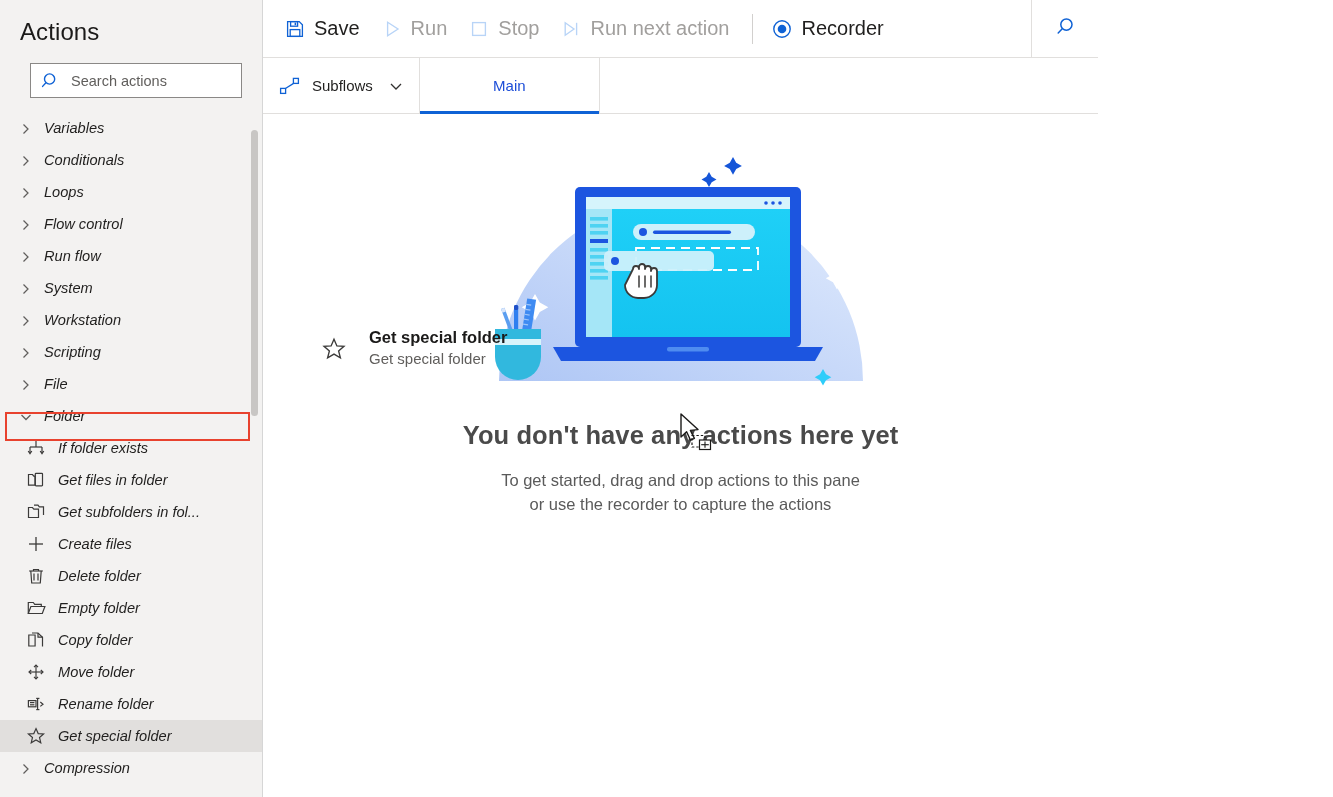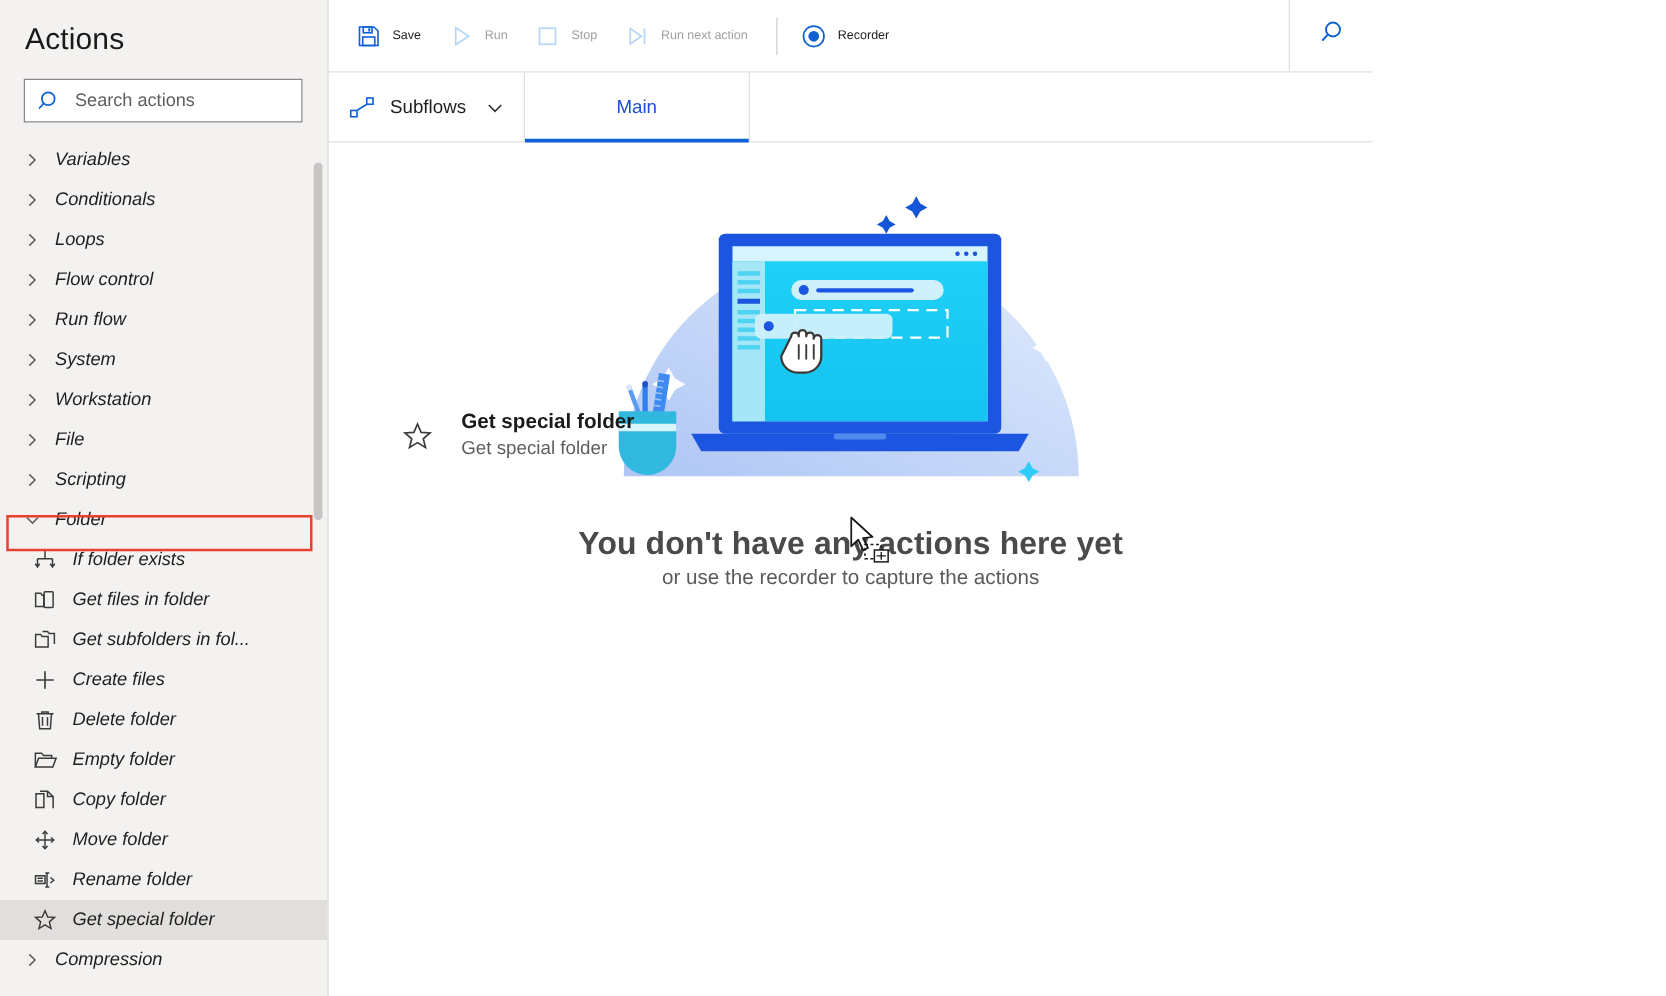--- a/index.html
+++ b/index.html
@@ -20,21 +20,21 @@
     flex: 0 0 263px;
     overflow: hidden;
   }
   .sidebar-title {
     font-size: 24px;
     color: #1b1a19;
     padding: 18px 0 0 20px;
     letter-spacing: .1px;
   }
   .search-wrap {
-    margin: 17px 20px 0 19px;
+    margin: 17px 20px 0 30px;
     height: 35px;
     background: #ffffff;
     border: 1px solid #8a8886;
     display: flex;
     align-items: center;
     padding: 0 10px;
   }
   .search-wrap .mag { flex: 0 0 22px; height: 20px; display:block; }
   .search-input {
     border: 0; outline: 0;
@@ -106,21 +106,21 @@
     border-bottom: 1px solid #e1dfdd;
     display: flex;
     align-items: center;
     padding-left: 11px;
     position: relative;
   }
   .tb-btn {
     display: flex; align-items: center;
     height: 38px;
     padding: 0 11px;
-    font-size: 10px;
+    font-size: 20px;
     color: #201f1e;
     background: transparent;
     border: 0;
     font-family: "Liberation Sans", sans-serif;
     cursor: pointer;
     white-space: nowrap;
   }
   .tb-btn .ic { width: 20px; height: 20px; display:block; margin-right: 9px; flex:0 0 20px; }
   .tb-btn.disabled { color: #a19f9d; cursor: default; }
   .tb-sep {
@@ -293,30 +293,30 @@
         </span>
         <span class="lbl">Workstation</span>
       </div>
 
       <div class="tree-row group">
         <span class="chev">
           <svg viewBox="0 0 12 12" width="12" height="12">
               <polyline points="3.5,1.5 8,6 3.5,10.5" fill="none" stroke="#605e5c" stroke-width="1.25"></polyline>
             </svg>
         </span>
+        <span class="lbl">Scripting</span>
+      </div>
+
+      <div class="tree-row group">
+        <span class="chev">
+          <svg viewBox="0 0 12 12" width="12" height="12">
+              <polyline points="3.5,1.5 8,6 3.5,10.5" fill="none" stroke="#605e5c" stroke-width="1.25"></polyline>
+            </svg>
+        </span>
         <span class="lbl">File</span>
-      </div>
-
-      <div class="tree-row group">
-        <span class="chev">
-          <svg viewBox="0 0 12 12" width="12" height="12">
-              <polyline points="3.5,1.5 8,6 3.5,10.5" fill="none" stroke="#605e5c" stroke-width="1.25"></polyline>
-            </svg>
-        </span>
-        <span class="lbl">Scripting</span>
       </div>
 
       <div class="tree-row group">
         <span class="chev">
           <svg viewBox="0 0 12 12" width="12" height="12">
               <polyline points="1.5,4 6,8.5 10.5,4" fill="none" stroke="#605e5c" stroke-width="1.25"></polyline>
             </svg>
         </span>
         <span class="lbl">Folder</span>
       </div>
@@ -638,20 +638,21 @@
                 <line x1="22" y1="13" x2="22" y2="24"></line>
               </g>
             </g>
 
             <path d="M72,228 h270 l-8,14 h-254 z" fill="#1c55e0"></path>
             <rect x="186" y="228" width="42" height="4.5" rx="2" fill="#4f8cf0"></rect>
           </g>
         </svg>
 
         <div class="empty-title">You don't have any actions here yet</div>
+        <div class="empty-sub">To get started, drag and drop actions to this pane</div>
         <div class="empty-sub" style="margin-top:0">or use the recorder to capture the actions</div>
       </div>
 
       <div class="drag-item">
         <span class="star">
           <svg viewBox="0 0 26 26" width="26" height="26" fill="none" stroke="#3b3a39" stroke-width="1.35">
             <polygon points="13,3.2 15.9,9.9 23,10.3 17.6,15 19.4,21.9 13,18.1 6.6,21.9 8.4,15 3,10.3 10.1,9.9"></polygon>
           </svg>
         </span>
         <div>

